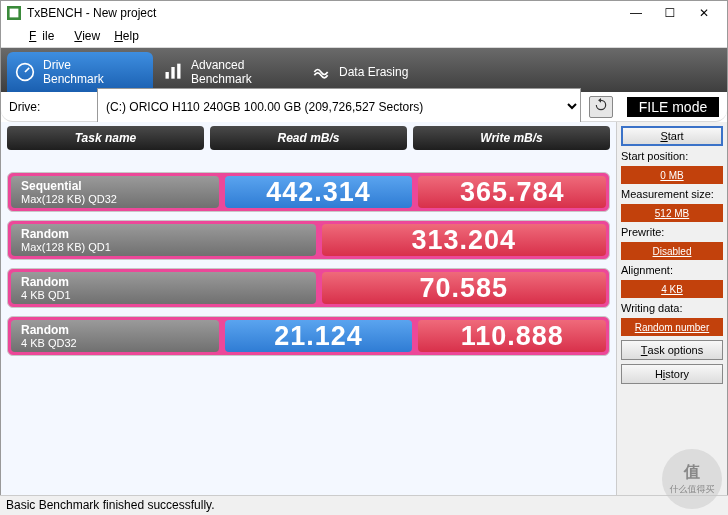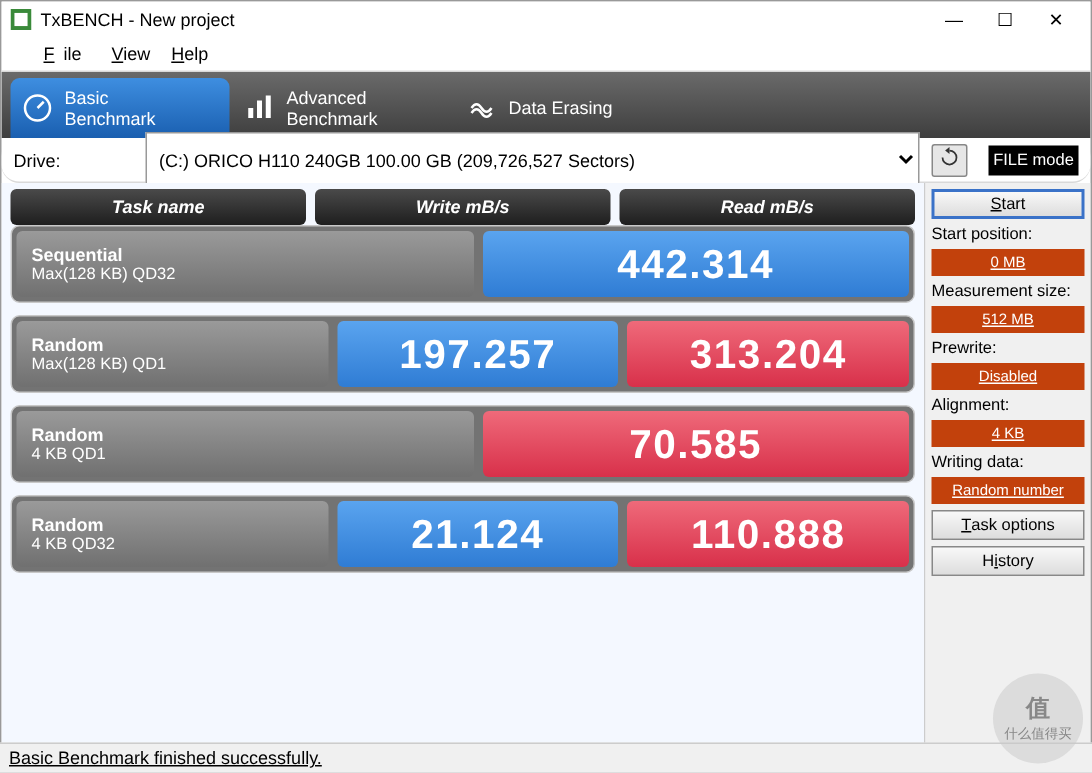--- a/index.html
+++ b/index.html
@@ -16,41 +16,41 @@
 
 .tabs { display: flex; height: 44px; background: linear-gradient(#6a6a6a,#3e3e3e); padding: 4px 6px 0; gap: 2px; }
 .tab { flex: 0 0 146px; display: flex; align-items: center; border-radius: 6px 6px 0 0; padding: 4px 8px; color: #fff; font-size: 12px; gap: 8px; }
 .tab.active { background: linear-gradient(#3e8ee0,#1a5fb0); }
 .tab .tab-icon { width: 20px; height: 20px; flex-shrink: 0; }
 
 .drive-row { display: flex; align-items: center; height: 30px; padding: 4px 8px; gap: 8px; background: #fff; border-bottom: 1px solid #d9d9d9; border-radius: 12px; }
 .drive-row label { font-size: 12px; width: 80px; }
 .drive-row select { flex: 1; height: 37px; font-size: 12px; border: 1px solid #999; background: #fff; padding: 0 4px; }
 .drive-row .refresh { width: 24px; height: 22px; border: 1px solid #888; background: #e6e6e6; display: flex; align-items: center; justify-content: center; border-radius: 2px; }
-.filemode { width: 60px; height: 20px; margin-left: 6px; background: #000; color: #fff; font-size: 11px; display: flex; align-items: center; justify-content: center; }
+.filemode { width: 92px; height: 20px; margin-left: 6px; background: #000; color: #fff; font-size: 14px; display: flex; align-items: center; justify-content: center; text-align: right; }
 
 .content { display: flex; height: 395px; }
 .main { flex: 1; background: #f4f8ff; padding: 4px 6px 0; border-right: 1px solid #ccc; }
 .side { width: 110px; background: #f0f0f0; padding: 4px 4px; display: flex; flex-direction: column; gap: 4px; font-size: 11px; }
 
-.header-row { display: flex; height: 24px; gap: 6px; margin-bottom: 0; }
+.header-row { display: flex; height: 24px; gap: 6px; margin-bottom: 22px; }
 .header-row div { flex: 1; background: linear-gradient(#4a4a4a,#1e1e1e); color: #fff; font-size: 12px; font-style: italic; font-weight: bold; display: flex; align-items: center; justify-content: center; border-radius: 4px; }
 
-.test-row { display: flex; height: 52px; gap: 6px; margin-bottom: 8px; border: 1px solid #c8c8c8; border-radius: 6px; padding: 3px; background: #737373; }
+.test-row { display: flex; height: 40px; gap: 6px; margin-bottom: 8px; border: 1px solid #c8c8c8; border-radius: 6px; padding: 3px; background: #ec4899; }
 .test-name { flex: 1; background: linear-gradient(#9a9a9a,#707070); border-radius: 4px; color: #fff; padding: 6px 10px; font-size: 11px; display: flex; flex-direction: column; justify-content: center; }
 .test-name b { font-size: 12px; }
 .read-val { flex: 1; background: linear-gradient(#5aa4ef,#2f7cd4); border-radius: 4px; display: flex; align-items: center; justify-content: center; color: #fff; font-size: 27px; font-weight: bold; font-family: "Arial Black", sans-serif; letter-spacing: 1px; }
 .write-val { flex: 1; background: linear-gradient(#ef6a7a,#d8304a); border-radius: 4px; display: flex; align-items: center; justify-content: center; color: #fff; font-size: 27px; font-weight: bold; font-family: "Arial Black", sans-serif; letter-spacing: 1px; }
 
 .side label { font-size: 11px; color: #000; }
 .side .btn { height: 20px; border: 1px solid #888; background: linear-gradient(#f8f8f8,#ddd); font-size: 11px; display: flex; align-items: center; justify-content: center; }
 .side .btn.start { border: 2px solid #3a72c8; }
 .side .valbox { height: 18px; background: #c2410c; color: #fff; font-size: 10px; display: flex; align-items: center; justify-content: center; text-decoration: underline; }
 
-.statusbar { position: absolute; bottom: 0; left: 0; right: 0; height: 20px; background: #f0f0f0; border-top: 1px solid #ccc; padding: 2px 6px; font-size: 12px; text-decoration: underline; }
+.statusbar { position: absolute; bottom: 0; left: 0; right: 0; height: 20px; background: #f0f0f0; border-top: 1px solid #ccc; padding: 2px 6px; font-size: 12px; }
 
 .watermark { position: absolute; right: 6px; bottom: 6px; width: 60px; height: 60px; border-radius: 50%; background: rgba(200,200,200,0.5); color: #888; font-size: 9px; display: flex; flex-direction: column; align-items: center; justify-content: center; text-align: center; }
 .watermark .big { font-size: 16px; font-weight: bold; }
 </style>
 </head>
 <body>
 
 <div class="titlebar">
   <span class="app-icon">
     <svg viewBox="0 0 16 16">
@@ -69,21 +69,21 @@
   <span><u>V</u>iew</span>
   <span><u>H</u>elp</span>
 </div>
 
 <div class="tabs">
   <div class="tab active">
     <span class="tab-icon"><svg viewBox="0 0 24 24">
           <circle cx="12" cy="12" r="10" fill="none" stroke="#fff" stroke-width="2"></circle>
           <path d="M12 12 L17 7" stroke="#fff" stroke-width="2"></path>
         </svg></span>
-    <span><span>Basic</span><br><span>Benchmark</span></span>
+    <span><span>Drive</span><br><span>Benchmark</span></span>
   </div>
   <div class="tab">
     <span class="tab-icon"><svg viewBox="0 0 24 24">
           <rect x="3" y="12" width="4" height="8" fill="#fff"></rect>
           <rect x="10" y="6" width="4" height="14" fill="#fff"></rect>
           <rect x="17" y="2" width="4" height="18" fill="#fff"></rect>
         </svg></span>
     <span><span>Advanced</span><br><span>Benchmark</span></span>
   </div>
   <div class="tab">
@@ -106,37 +106,37 @@
           <path d="M12 0 L12 8 L7 4 Z" fill="#333"></path>
         </svg></span>
   </div>
   <div class="filemode">FILE mode</div>
 </div>
 
 <div class="content">
   <div class="main">
     <div class="header-row">
       <div>Task name</div>
+      <div>Read mB/s</div>
       <div>Write mB/s</div>
-      <div>Read mB/s</div>
     </div>
     <div id="tests-container">
         <div class="test-row">
           <div class="test-name">
             <b>Sequential</b>
             <span>Max(128 KB) QD32</span>
           </div>
           <div class="read-val">442.314</div>
+          <div class="write-val">365.784</div>
         </div>
         <div class="test-row">
           <div class="test-name">
             <b>Random</b>
             <span>Max(128 KB) QD1</span>
           </div>
-          <div class="read-val">197.257</div>
           <div class="write-val">313.204</div>
         </div>
         <div class="test-row">
           <div class="test-name">
             <b>Random</b>
             <span>4 KB QD1</span>
           </div>
           <div class="write-val">70.585</div>
         </div>
         <div class="test-row">

